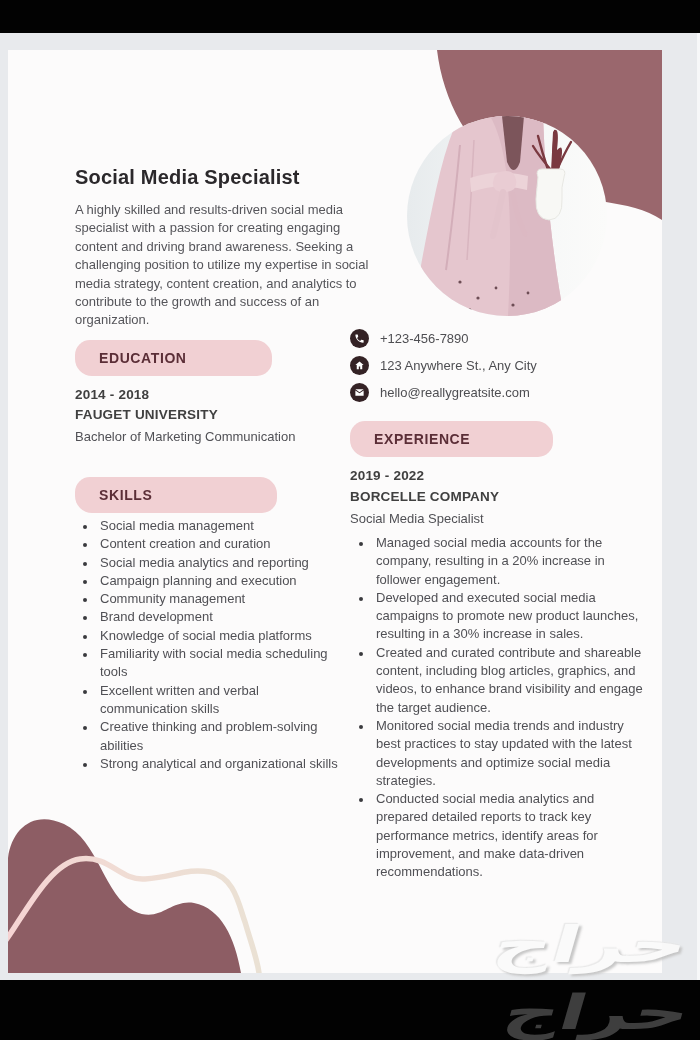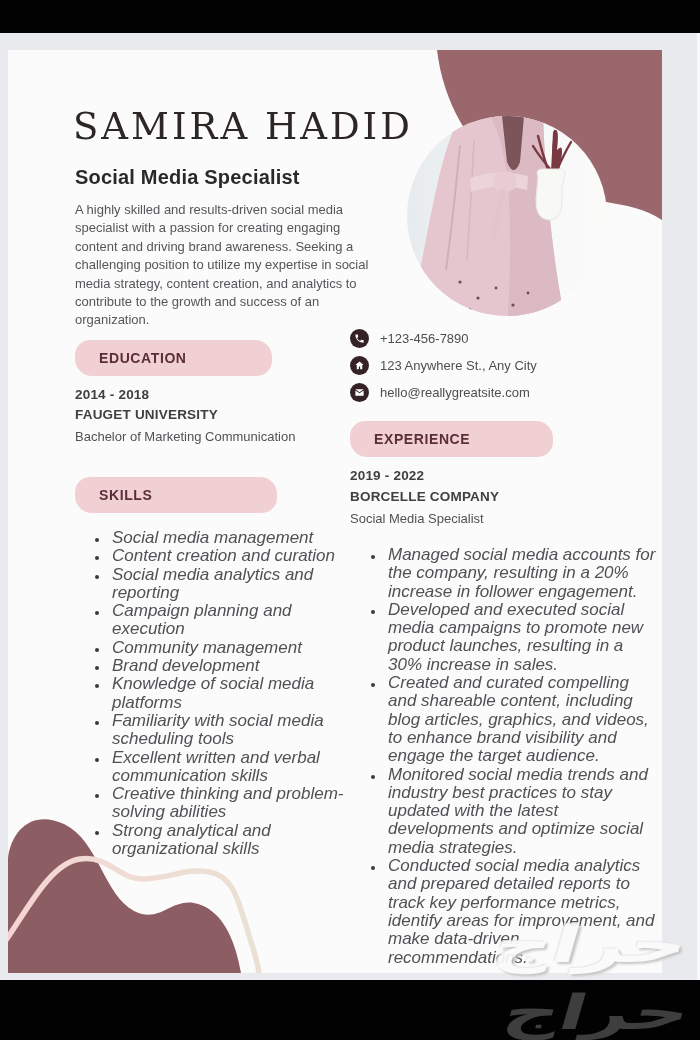--- a/index.html
+++ b/index.html
@@ -47,21 +47,21 @@
   .plain-line { position:absolute; font-size:13px; color:#505055; }
 
   .edu-period  { left:67px; top:337px; }
   .edu-school  { left:67px; top:357px; }
   .edu-degree  { left:67px; top:379px; }
 
   .exp-period  { left:342px; top:418px; }
   .exp-company { left:342px; top:439px; }
   .exp-role    { left:342px; top:461px; }
 
-  ul.doc-list { margin:12px; padding:0 0 0 15px; font-size:17px; line-height:18.3px; color:#505055;font-style:italic; }
+  ul.doc-list { margin:0; padding:0 0 0 15px; font-size:13px; line-height:18.3px; color:#505055; }
   ul.doc-list li { padding-left:3px; }
   ul.doc-list li::marker { color:#3a3a3e; font-size:12px; }
   .skills-list { position:absolute; left:74px; top:467px; width:265px; }
   .exp-list    { position:absolute; left:350px; top:484px; width:288px; }
 
   .contact { position:absolute; left:342px; top:279px; }
   .contact-row { display:flex; align-items:center; margin-bottom:8px; height:19px; }
   .cicon {
     width:19px; height:19px; border-radius:50%; background:#342225;
     display:flex; align-items:center; justify-content:center; margin-right:11px; flex:0 0 19px;
@@ -138,21 +138,20 @@
         <path d="M 530 127 q -3 -8 4 -8 l 18 0 q 7 0 4 8 q -3 10 -2 22 q 1 20 -13 21 q -14 -1 -13 -21 q 1 -12 2 -22 Z" fill="#f8f8f5" stroke="#e7e7e2" stroke-width="1"></path>
       </g>
     </g>
 
     <g>
       <path d="M 0 808 C 4 778 26 760 56 774 C 90 790 96 845 126 861 C 152 874 162 849 186 853 C 213 858 227 888 233 923 L 0 923 Z" fill="#8d5d64"></path>
       <path d="M -2 890 C 18 862 42 813 72 809 C 102 805 112 831 137 829 C 167 827 177 818 202 822 C 227 827 231 856 237 872 C 244 896 249 908 251 923" stroke="url(#squig)" stroke-width="5.5" fill="none" stroke-linecap="round"></path>
     </g>
   </svg>
 
-  <div class="name">SAMIRA HADID</div>
   <div class="role">Social Media Specialist</div>
   <div class="summary">A highly skilled and results-driven social media specialist with a passion for creating engaging content and driving brand awareness. Seeking a challenging position to utilize my expertise in social media strategy, content creation, and analytics to contribute to the growth and success of an organization.</div>
 
   <div class="badge badge-edu">
     <span>EDUCATION</span>
   </div>
   <div class="bold-line edu-period">2014 - 2018</div>
   <div class="bold-line edu-school">FAUGET UNIVERSITY</div>
   <div class="plain-line edu-degree">Bachelor of Marketing Communication</div>
 
@@ -216,21 +215,21 @@
   </div>
   <div class="bold-line exp-period">2019 - 2022</div>
   <div class="bold-line exp-company">BORCELLE COMPANY</div>
   <div class="plain-line exp-role">Social Media Specialist</div>
   <ul class="doc-list exp-list">
 
       <li>Managed social media accounts for the company, resulting in a 20% increase in follower engagement.</li>
 
       <li>Developed and executed social media campaigns to promote new product launches, resulting in a 30% increase in sales.</li>
 
-      <li>Created and curated compelling and shareable content, including blog articles, graphics, and videos, to enhance brand visibility and engage the target audience.</li>
+      <li>Created and curated contribute and shareable content, including blog articles, graphics, and videos, to enhance brand visibility and engage the target audience.</li>
 
       <li>Monitored social media trends and industry best practices to stay updated with the latest developments and optimize social media strategies.</li>
 
       <li>Conducted social media analytics and prepared detailed reports to track key performance metrics, identify areas for improvement, and make data-driven recommendations.</li>
     </ul>
 
 </div>
 
 <div class="wm wm-light">حراج</div>
 

